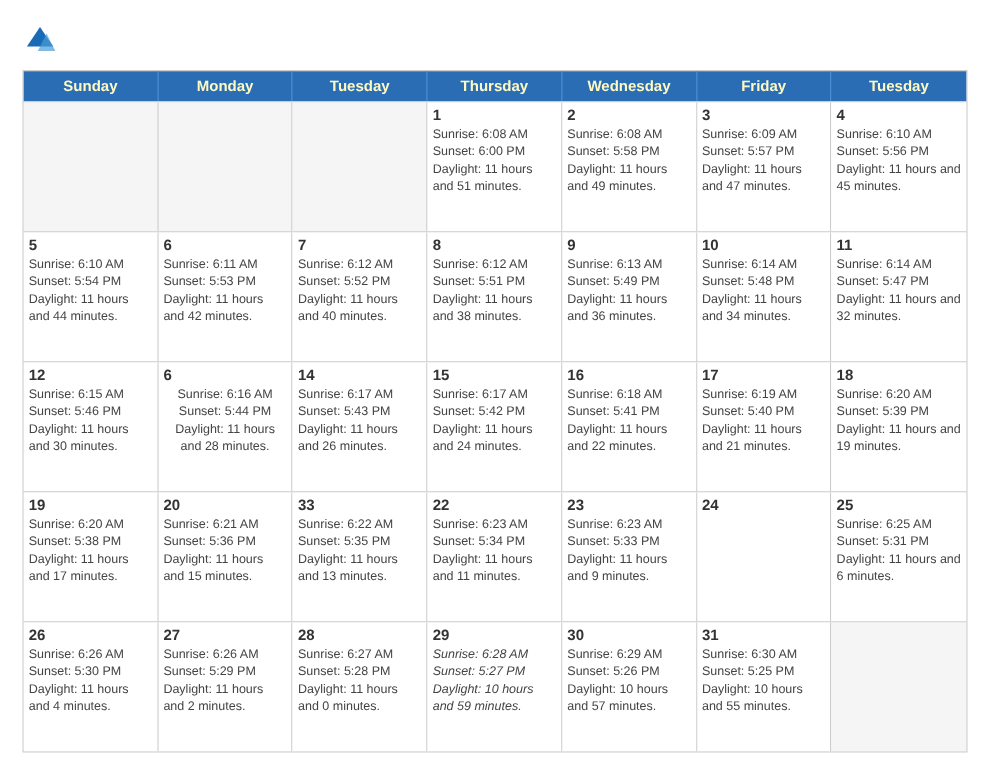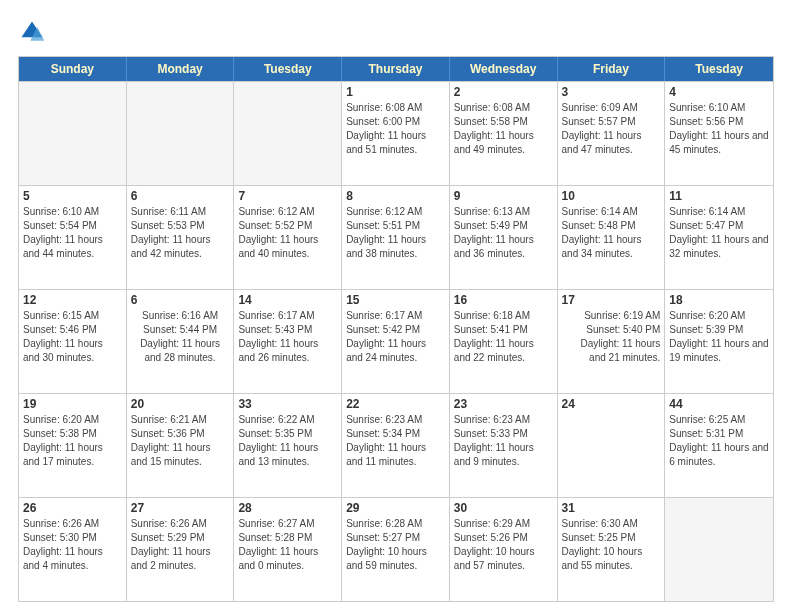--- a/index.html
+++ b/index.html
@@ -239,21 +239,21 @@
 Daylight: 11 hours and 24 minutes.</div>
           </div>
           <div class="cal-cell">
             <div class="cell-date">16</div>
             <div class="cell-info" style="white-space: pre-line;">Sunrise: 6:18 AM
 Sunset: 5:41 PM
 Daylight: 11 hours and 22 minutes.</div>
           </div>
           <div class="cal-cell">
             <div class="cell-date">17</div>
-            <div class="cell-info" style="white-space: pre-line; text-align: right;">Sunrise: 6:19 AM
+            <div class="cell-info" style="white-space: pre-line;">Sunrise: 6:19 AM
 Sunset: 5:40 PM
 Daylight: 11 hours and 21 minutes.</div>
           </div>
           <div class="cal-cell">
             <div class="cell-date">18</div>
             <div class="cell-info" style="white-space: pre-line;">Sunrise: 6:20 AM
 Sunset: 5:39 PM
 Daylight: 11 hours and 19 minutes.</div>
           </div>
         </div>
@@ -285,21 +285,21 @@
           <div class="cal-cell">
             <div class="cell-date">23</div>
             <div class="cell-info" style="white-space: pre-line;">Sunrise: 6:23 AM
 Sunset: 5:33 PM
 Daylight: 11 hours and 9 minutes.</div>
           </div>
           <div class="cal-cell">
             <div class="cell-date">24</div>
           </div>
           <div class="cal-cell">
-            <div class="cell-date">44</div>
+            <div class="cell-date">25</div>
             <div class="cell-info" style="white-space: pre-line;">Sunrise: 6:25 AM
 Sunset: 5:31 PM
 Daylight: 11 hours and 6 minutes.</div>
           </div>
         </div>
         <div class="cal-row">
           <div class="cal-cell">
             <div class="cell-date">26</div>
             <div class="cell-info" style="white-space: pre-line;">Sunrise: 6:26 AM
 Sunset: 5:30 PM
@@ -312,21 +312,21 @@
 Daylight: 11 hours and 2 minutes.</div>
           </div>
           <div class="cal-cell">
             <div class="cell-date">28</div>
             <div class="cell-info" style="white-space: pre-line;">Sunrise: 6:27 AM
 Sunset: 5:28 PM
 Daylight: 11 hours and 0 minutes.</div>
           </div>
           <div class="cal-cell">
             <div class="cell-date">29</div>
-            <div class="cell-info" style="white-space: pre-line;">Sunrise: 6:28 AM
+            <div class="cell-info" style="white-space: pre-line; font-style: italic;">Sunrise: 6:28 AM
 Sunset: 5:27 PM
 Daylight: 10 hours and 59 minutes.</div>
           </div>
           <div class="cal-cell">
             <div class="cell-date">30</div>
             <div class="cell-info" style="white-space: pre-line;">Sunrise: 6:29 AM
 Sunset: 5:26 PM
 Daylight: 10 hours and 57 minutes.</div>
           </div>
           <div class="cal-cell">

